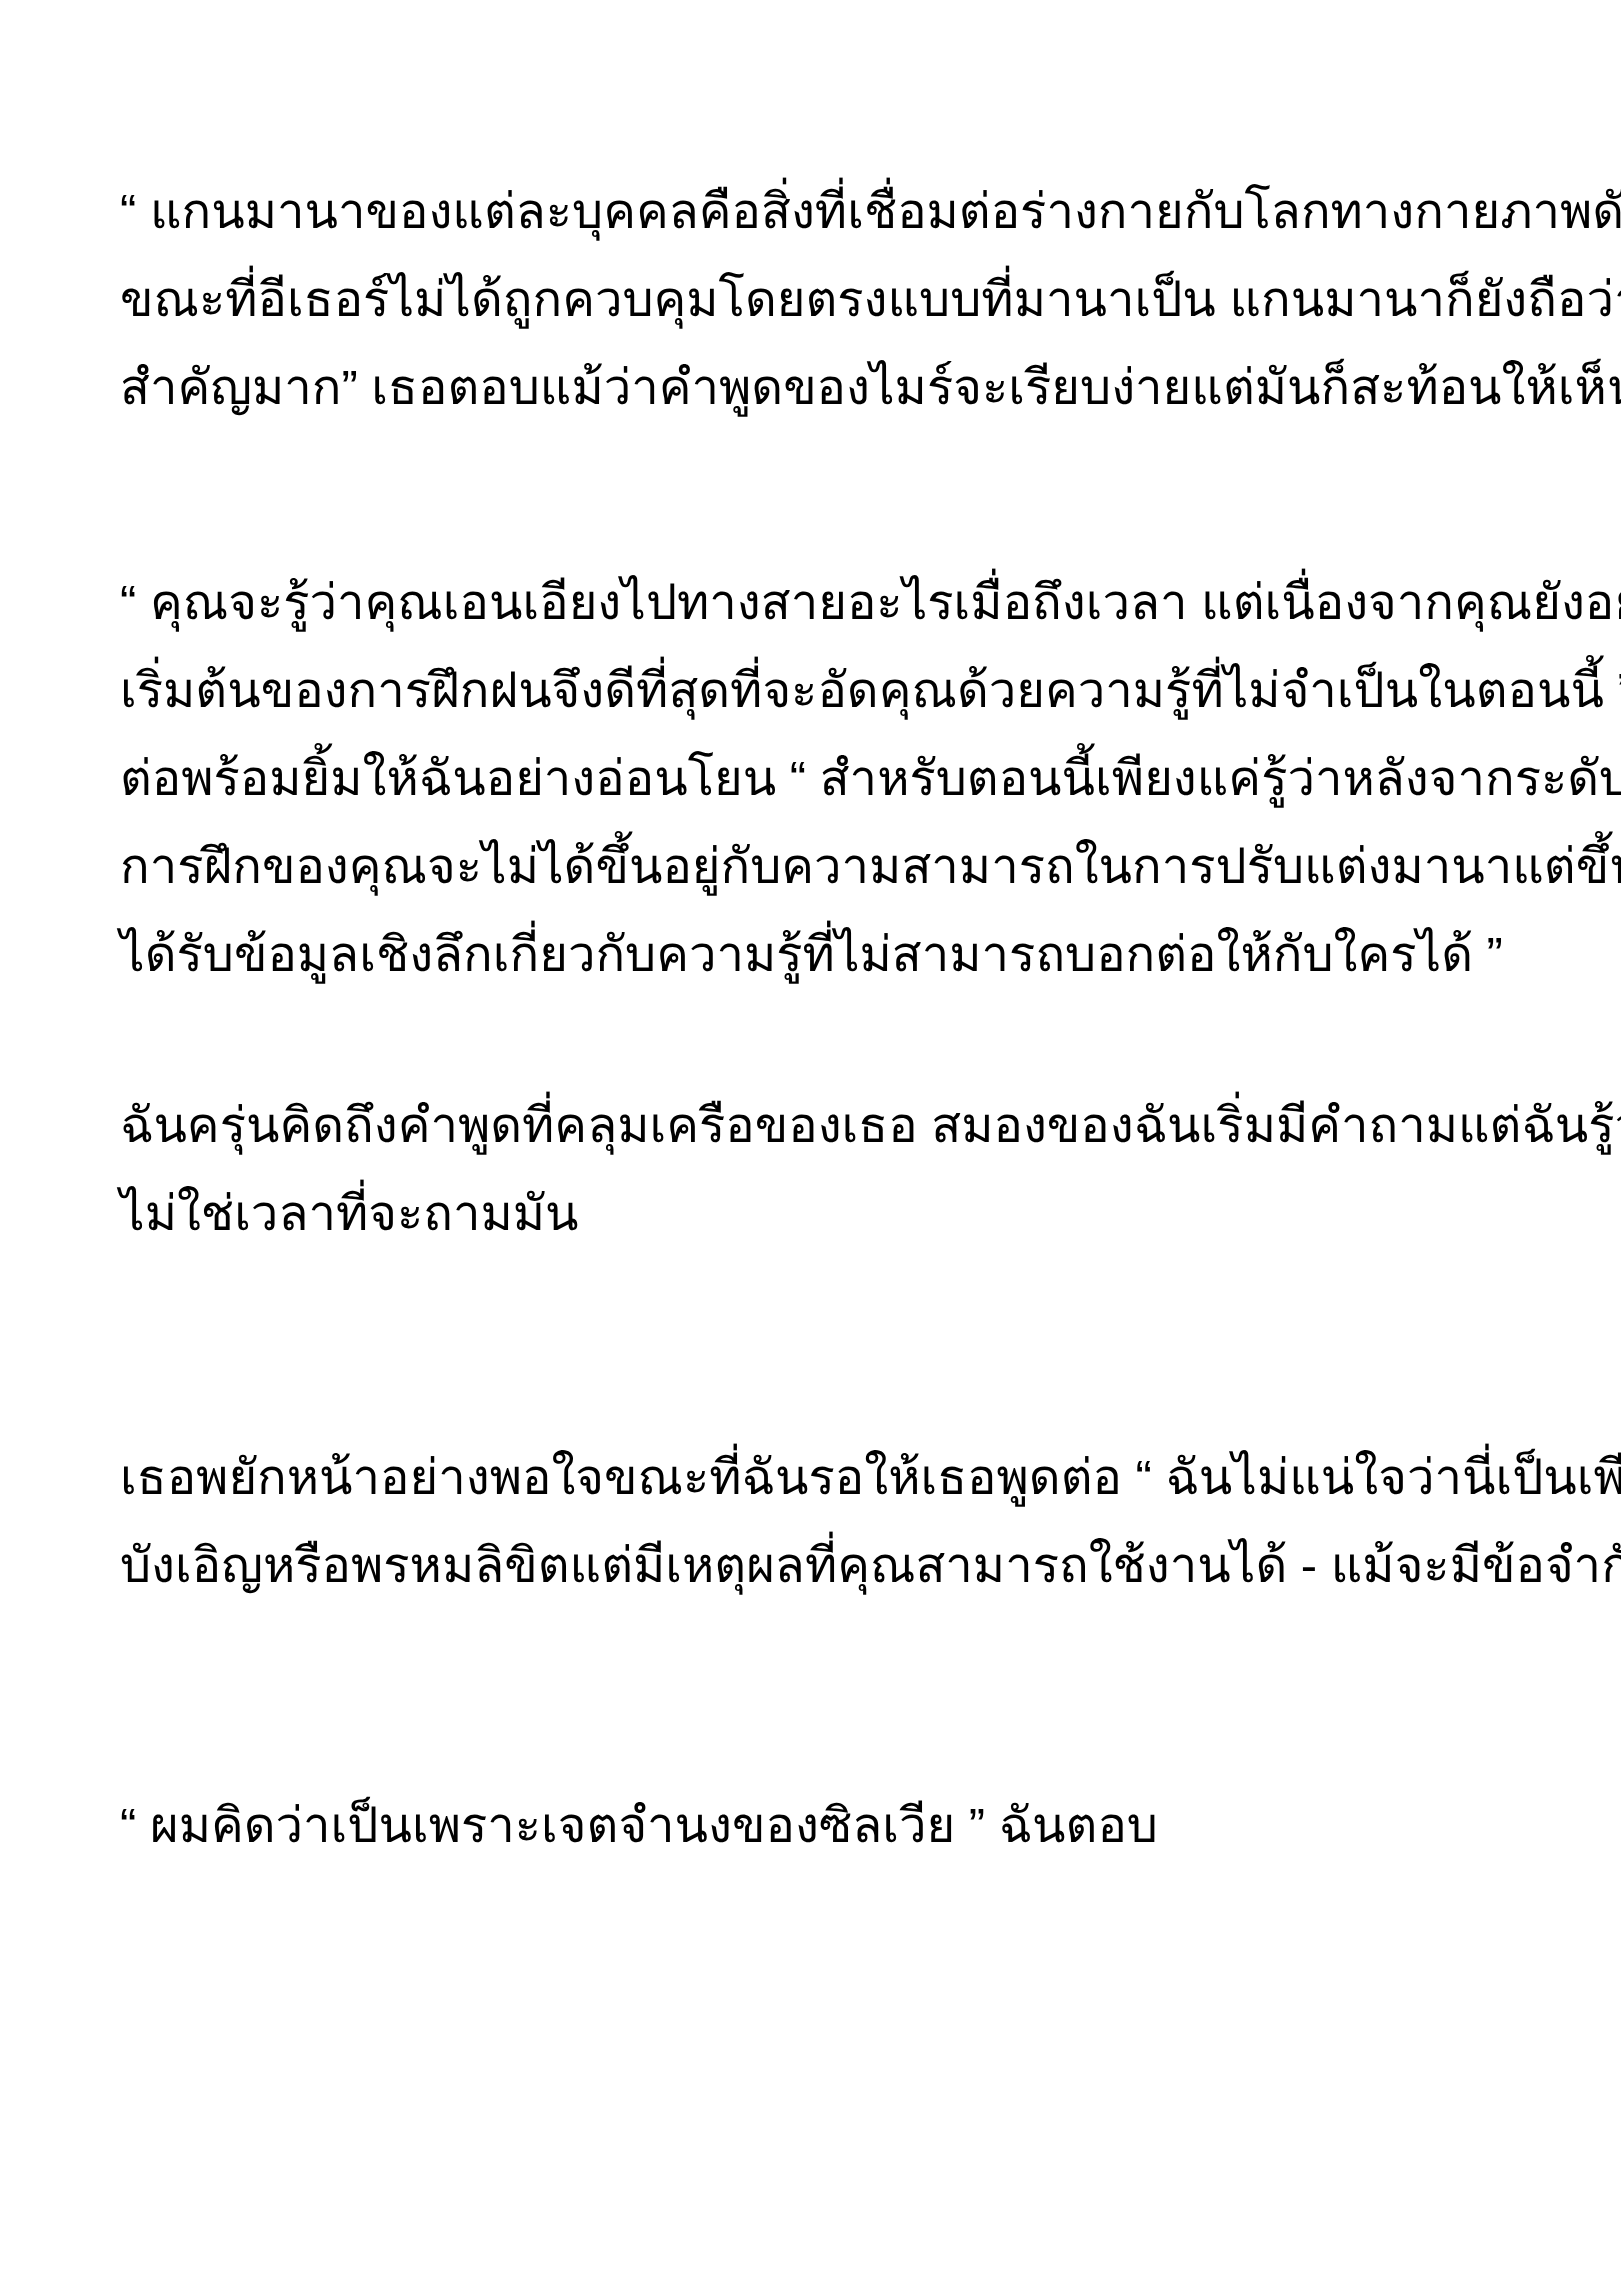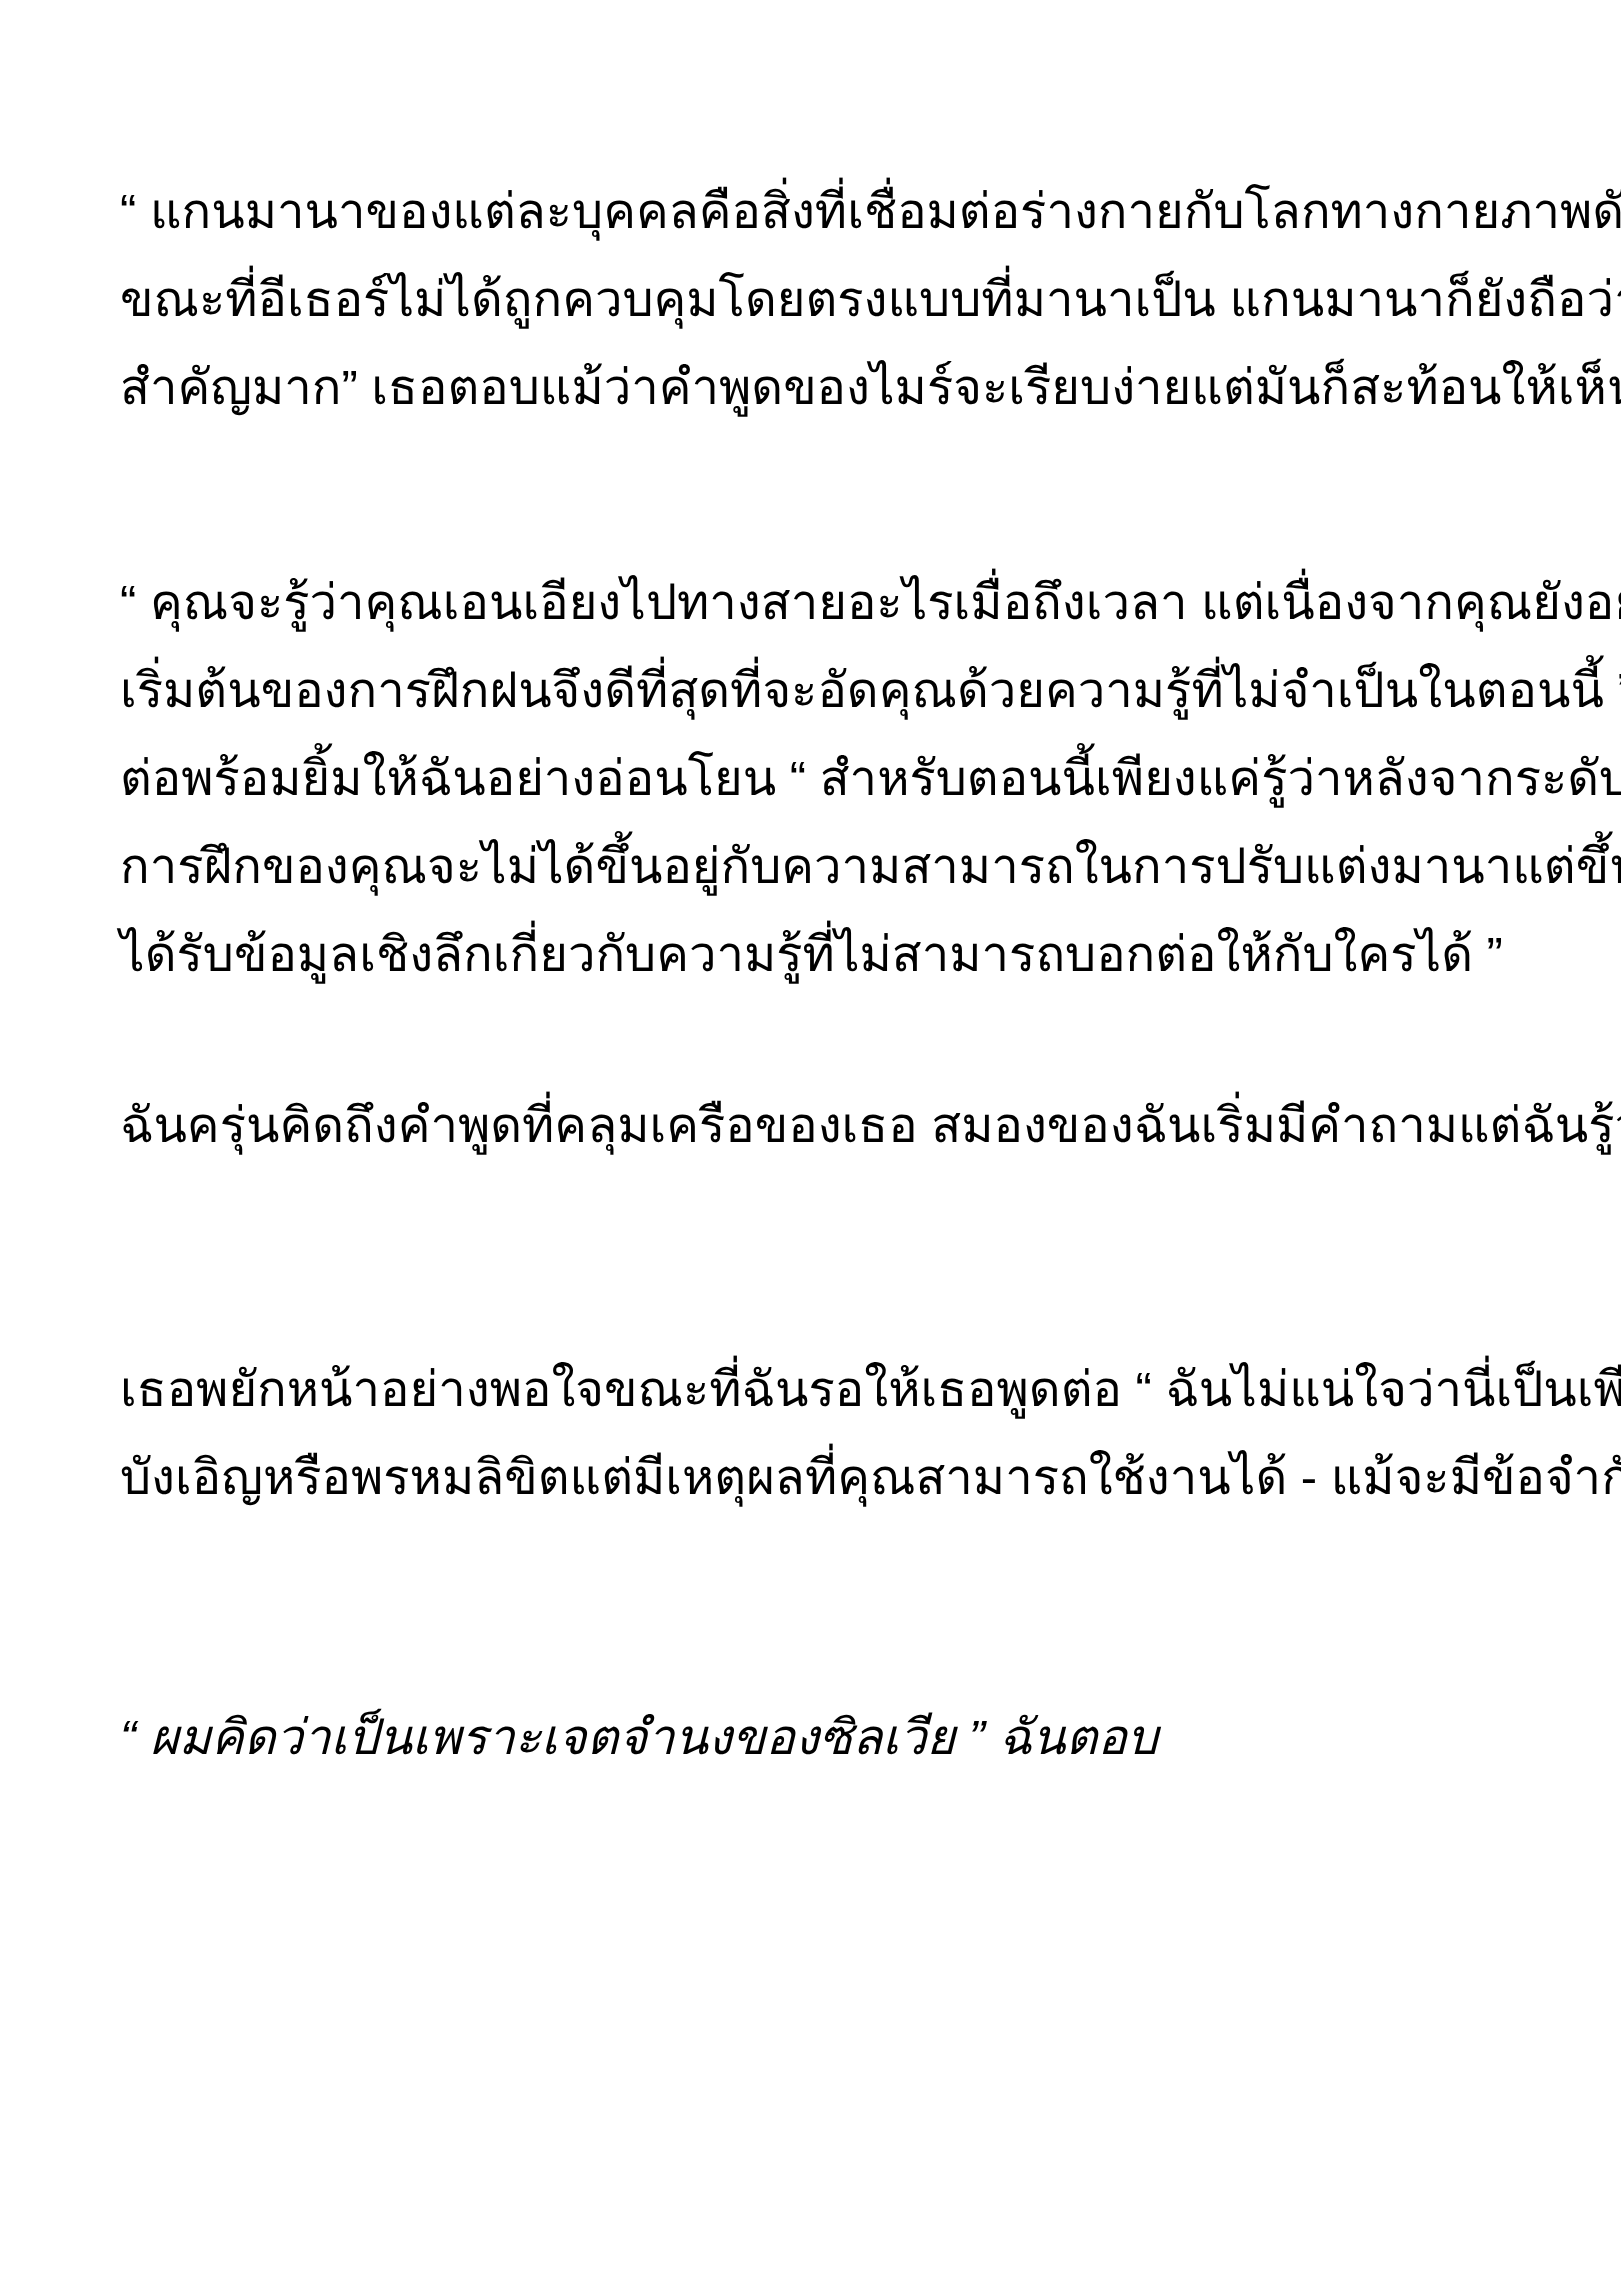--- a/index.html
+++ b/index.html
@@ -24,21 +24,21 @@
     margin: 0;
   }
   .para .line {
     white-space: nowrap;
     letter-spacing: 0px;
   }
   .para-1 { margin-bottom: 127px; }
   .para-2 { margin-bottom: 83px; }
   .para-3 { margin-bottom: 176px; }
   .para-4 { margin-bottom: 172px; }
-  .para-5 { margin-bottom: 0; font-style: italic; }
+  .para-5 { margin-bottom: 0; }
   .q-suffix {
     font-family: "Liberation Serif", "DejaVu Serif", serif;
     font-weight: bold;
     font-size: 57px;
   }
 </style>
 </head>
 <body>
 
 <div class="page">
@@ -52,20 +52,21 @@
   <div class="para para-2">
     <div class="line">“ คุณจะรู้ว่าคุณเอนเอียงไปทางสายอะไรเมื่อถึงเวลา แต่เนื่องจากคุณยังอยู่ในช่วง</div>
     <div class="line">เริ่มต้นของการฝึกฝนจึงดีที่สุดที่จะอัดคุณด้วยความรู้ที่ไม่จำเป็นในตอนนี้ ” เธอกล่าว</div>
     <div class="line">ต่อพร้อมยิ้มให้ฉันอย่างอ่อนโยน “ สำหรับตอนนี้เพียงแค่รู้ว่าหลังจากระดับหนึ่งแล้ว</div>
     <div class="line">การฝึกของคุณจะไม่ได้ขึ้นอยู่กับความสามารถในการปรับแต่งมานาแต่ขึ้นอยู่กับการ</div>
     <div class="line">ได้รับข้อมูลเชิงลึกเกี่ยวกับความรู้ที่ไม่สามารถบอกต่อให้กับใครได้ ”</div>
   </div>
 
   <div class="para para-3">
     <div class="line">ฉันครุ่นคิดถึงคำพูดที่คลุมเครือของเธอ สมองของฉันเริ่มมีคำถามแต่ฉันรู้ว่าตอนนี้</div>
+    <div class="line">ไม่ใช่เวลาที่จะถามมัน</div>
   </div>
 
   <div class="para para-4">
     <div class="line">เธอพยักหน้าอย่างพอใจขณะที่ฉันรอให้เธอพูดต่อ “ ฉันไม่แน่ใจว่านี่เป็นเพียงความ</div>
     <div class="line">บังเอิญหรือพรหมลิขิตแต่มีเหตุผลที่คุณสามารถใช้งานได้ - แม้จะมีข้อจำกัดอย่างที่</div>
   </div>
 
   <div class="para para-5">
     <div class="line">“ ผมคิดว่าเป็นเพราะเจตจำนงของซิลเวีย ” ฉันตอบ</div>
   </div>

